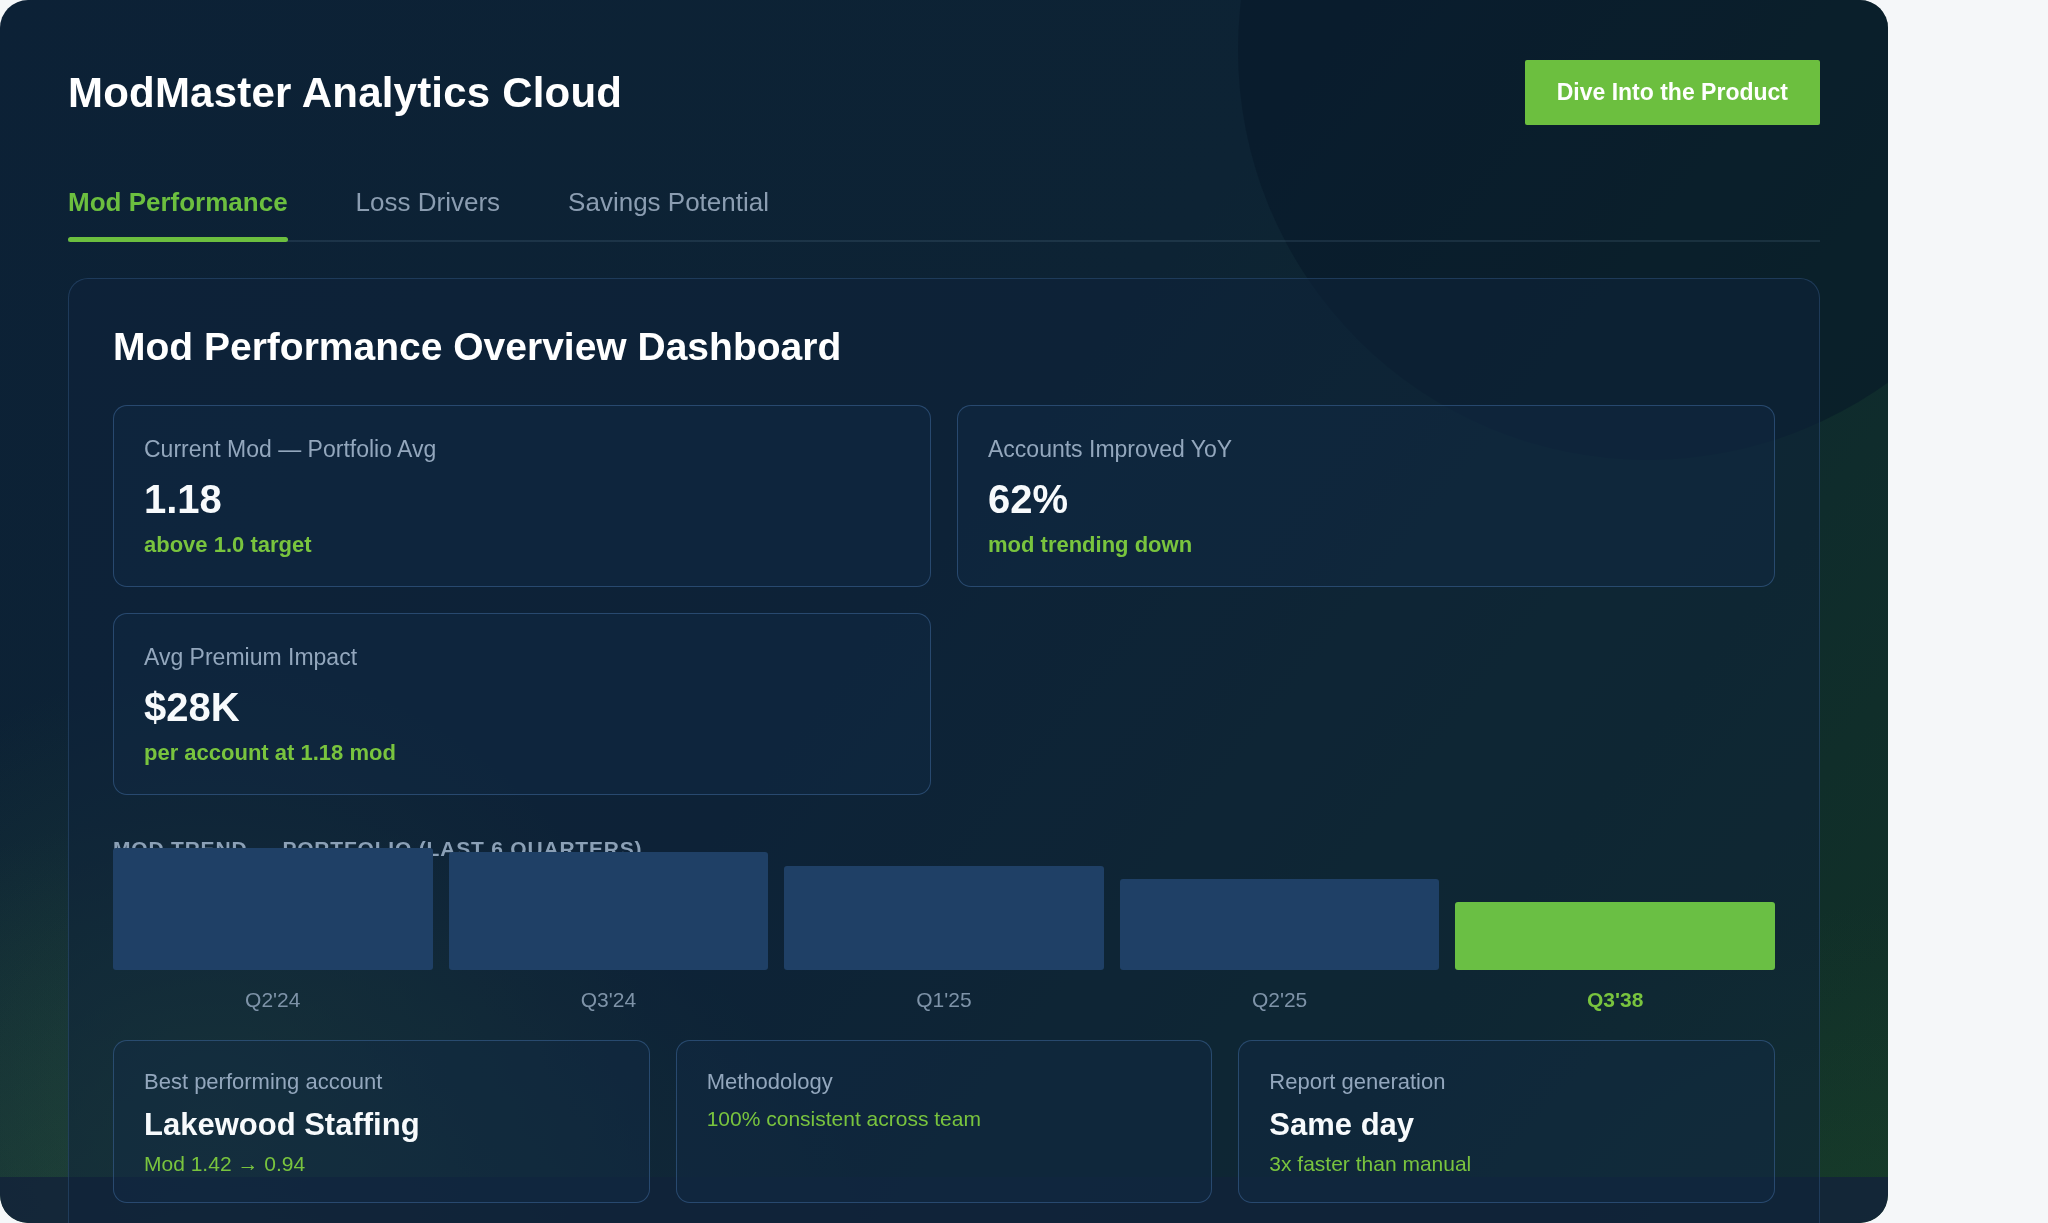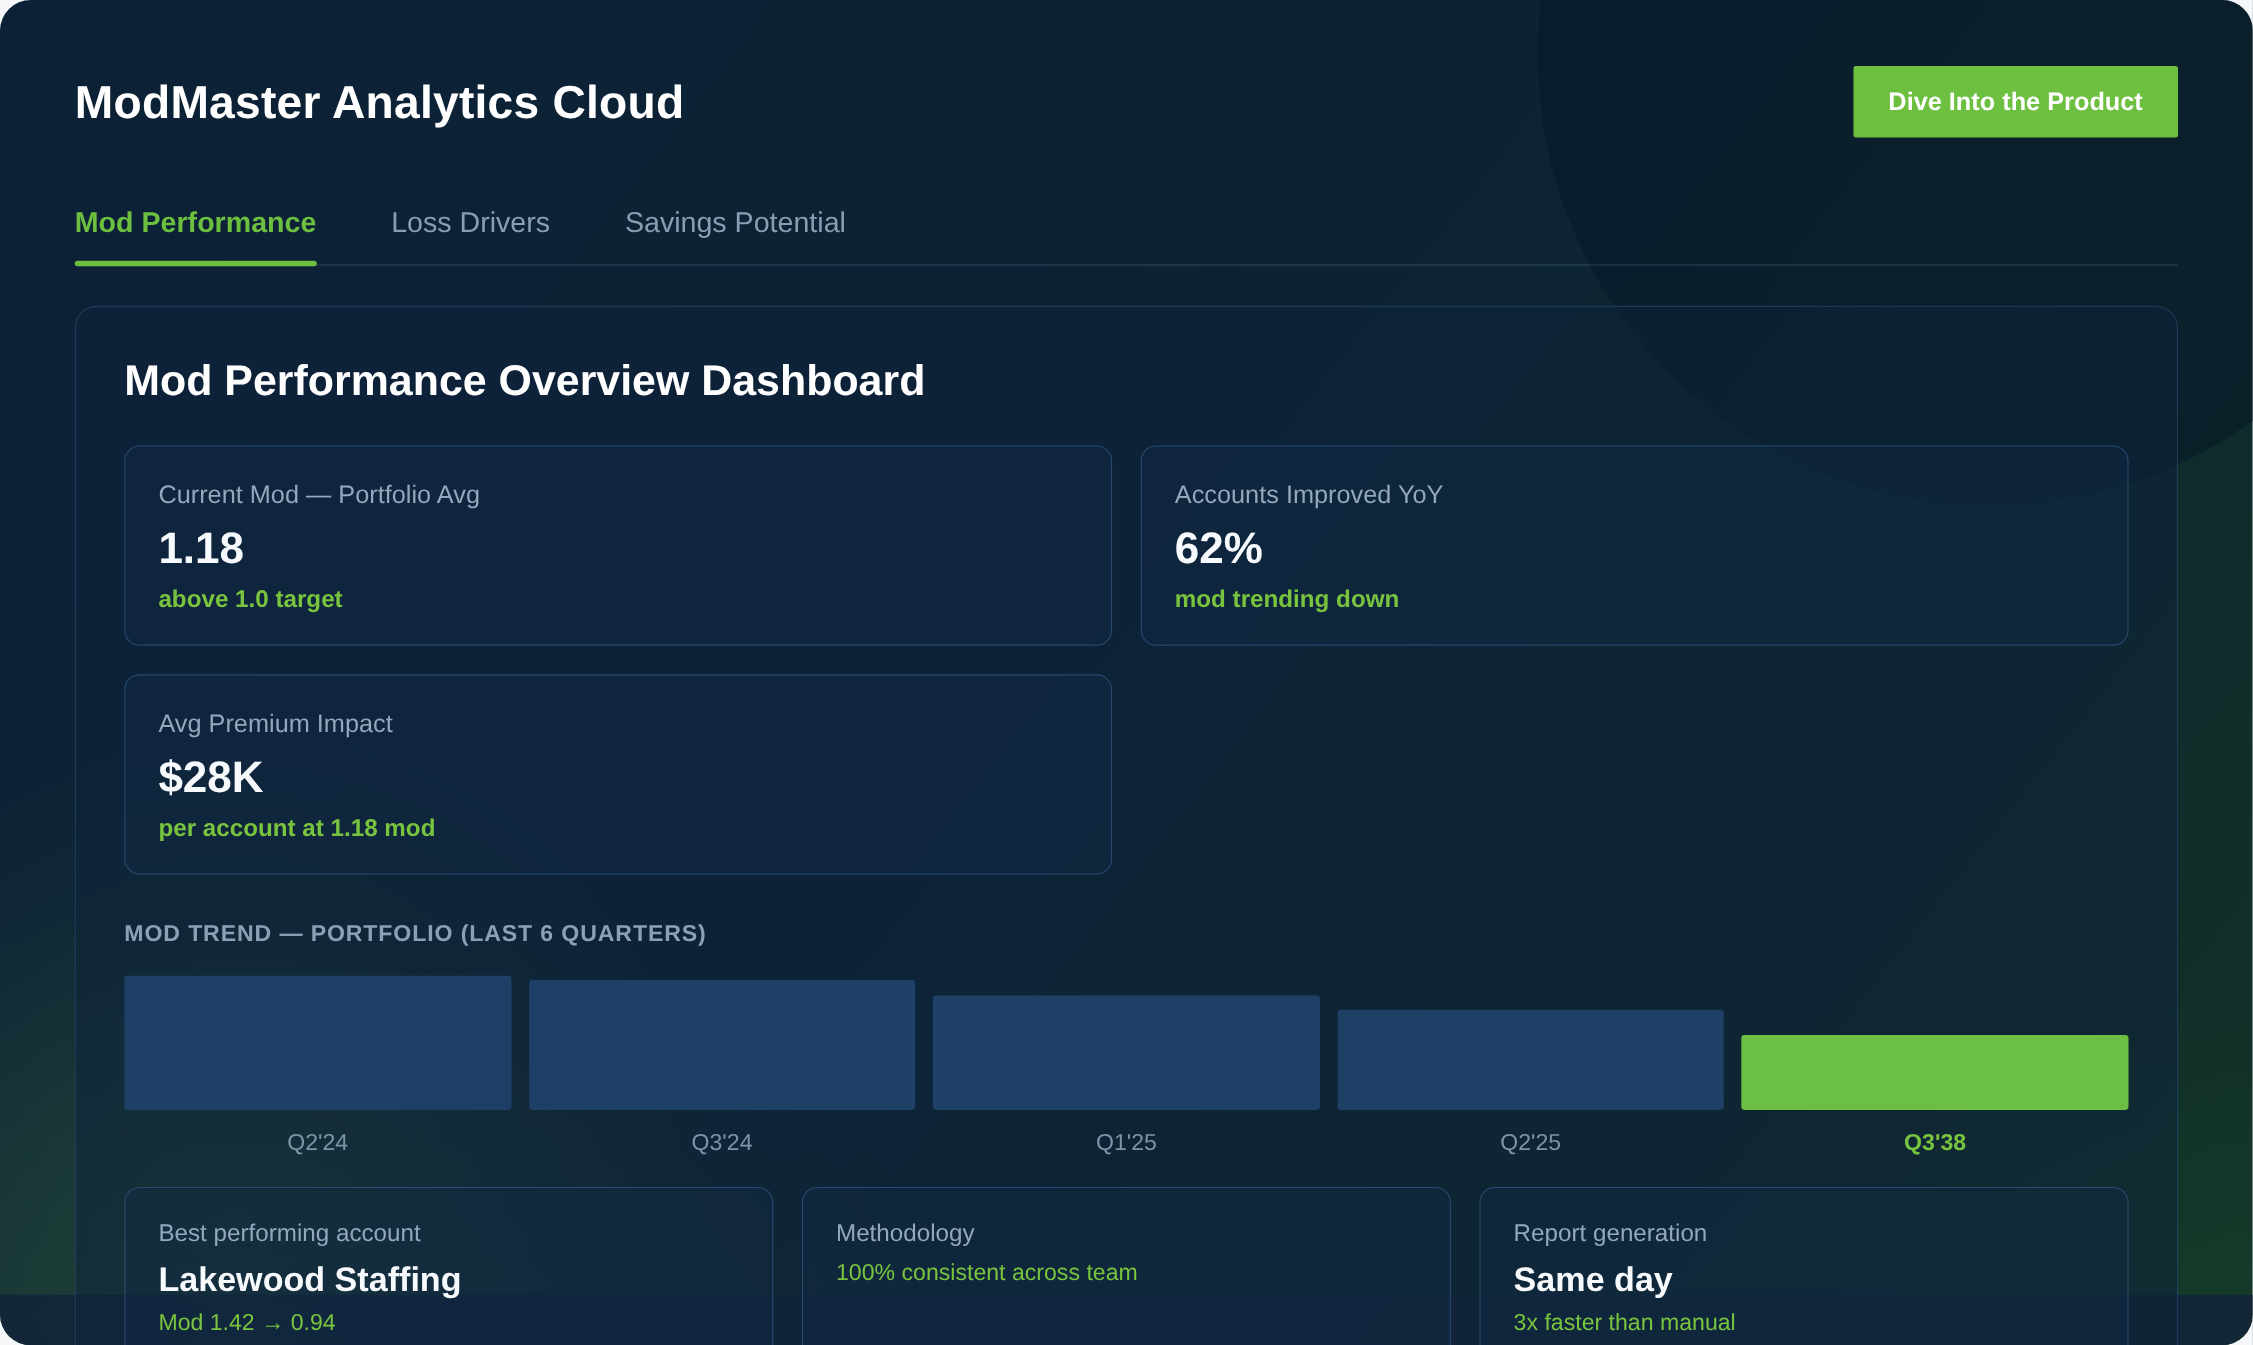--- a/index.html
+++ b/index.html
@@ -4,21 +4,21 @@
 <style>
   * { box-sizing: border-box; }
   html, body { margin: 0; padding: 0; }
   body {
     width: 2048px; height: 1223px;
     background: #f5f7f9;
     font-family: "Liberation Sans", "DejaVu Sans", sans-serif;
   }
   .app {
     position: relative;
-    width: 2048px; height: 1223px;
+    width: 1888px; height: 1223px;
     border-radius: 28px;
     overflow: hidden;
     background:
       radial-gradient(1100px 900px at 12% 112%, rgba(52, 104, 58, 0.40), transparent 62%),
       radial-gradient(900px 700px at 102% 108%, rgba(40, 92, 54, 0.30), transparent 60%),
       linear-gradient(128deg, #0c2136 0%, #0d2334 48%, #0f2c2c 78%, #123226 100%);
     color: #eef4f9;
   }
   .deco-circle-tr {
     position: absolute; top: -360px; right: -170px;
@@ -111,21 +111,21 @@
     font-size: 21px; font-weight: bold; letter-spacing: 0.8px;
     text-transform: uppercase;
     color: #8ba0b6;
     position: relative; z-index: 1;
   }
   .chart-cols {
     position: relative; z-index: 2;
     margin-top: -13px;
     display: flex; gap: 16px;
   }
-  .chart-col { flex: 1; min-width: 0; margin-top: 39px; }
+  .chart-col { flex: 1; min-width: 0; }
   .bar-zone { height: 122px; display: flex; align-items: flex-end; }
   .bar { width: 100%; border-radius: 3px; }
   .bar-label {
     margin-top: 18px; text-align: center;
     font-size: 21px; color: #7e93a8;
   }
   .bar-label.highlight {
     color: var(--accent-text, #79c43e); font-weight: bold;
   }
   .footnotes-grid {

